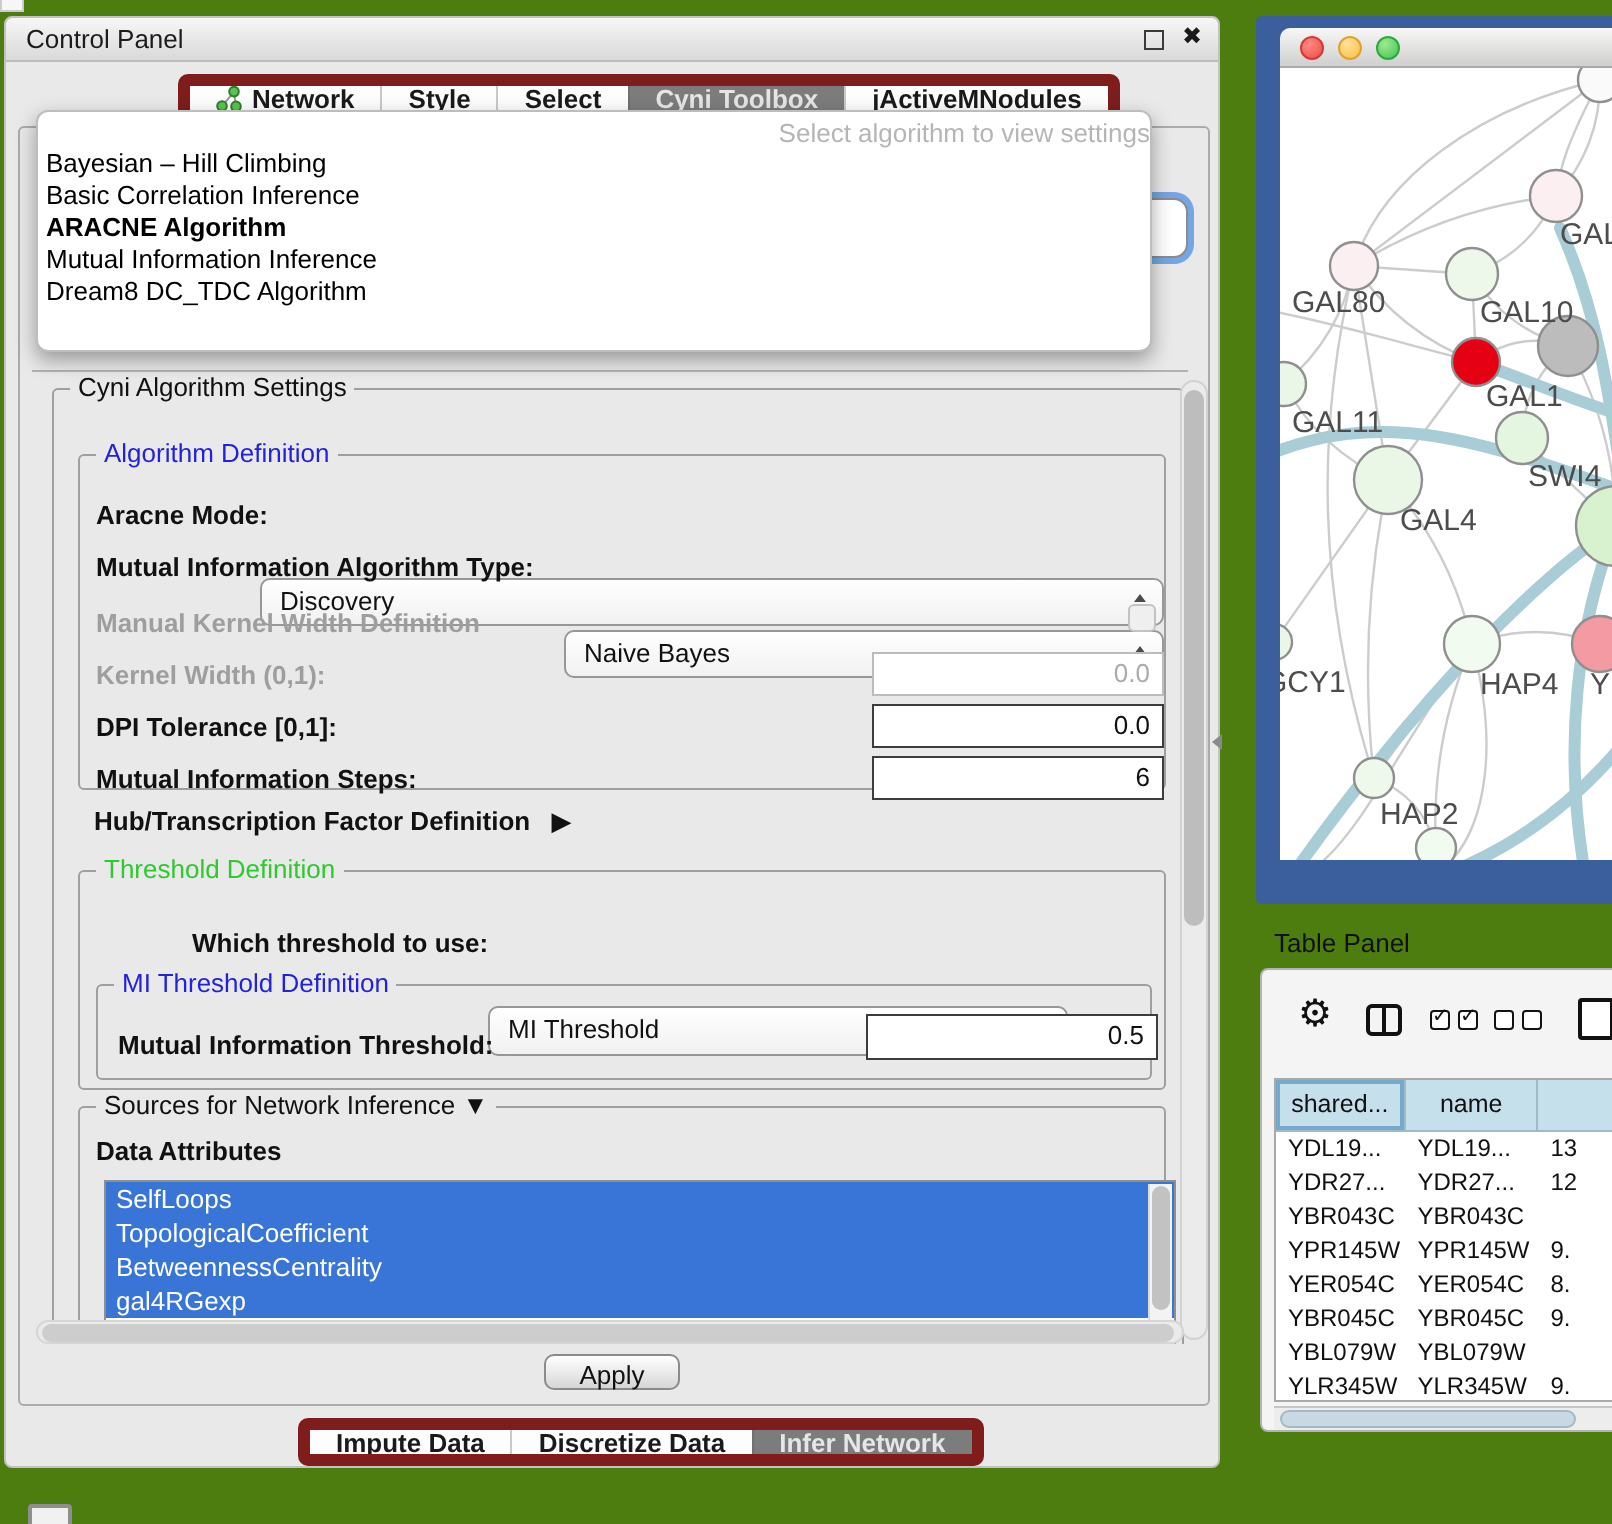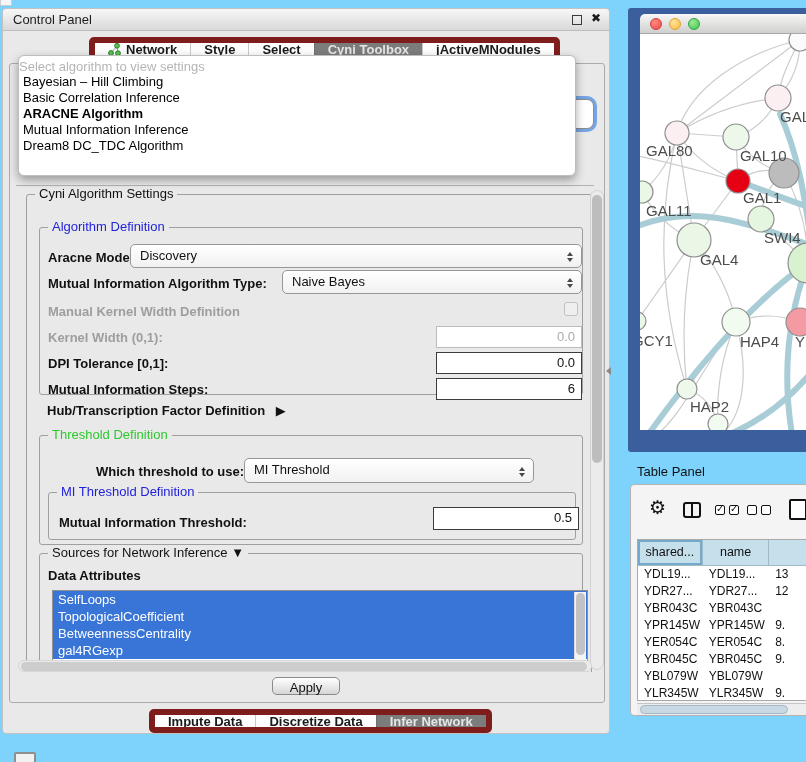--- a/index.html
+++ b/index.html
@@ -1,18 +1,18 @@
 <!DOCTYPE html>
 <html><head>
 <meta charset="utf-8">
 <style>
   * { margin:0; padding:0; box-sizing:border-box; }
   html,body { width:806px; height:762px; }
   body { font-family:"Liberation Sans","DejaVu Sans",sans-serif; font-size:13px; color:#1a1a1a; }
-  #root { position:relative; width:806px; height:762px; background:#7dd3fc; overflow:hidden; }
+  #root { position:relative; width:806px; height:762px; background:#4d7c0f; overflow:hidden; }
 
   
   .cpanel { position:absolute; left:2px; top:8px; width:608px; height:726px; background:#e9e9e9;
             border:1px solid #c2c2c2; border-radius:4px; }
   .cpanel-titlebar { position:absolute; left:0; top:0; width:100%; height:22px;
             background:linear-gradient(#f7f7f7,#d9d9d9); border-bottom:1px solid #bdbdbd; border-radius:4px 4px 0 0; }
   .cpanel-title { position:absolute; left:10px; top:3px; font-size:13px; color:#1c1c1c; }
   .float-btn { position:absolute; right:27px; top:6px; width:10px; height:10px; border:1.5px solid #3a3a3a; background:transparent; }
   .close-btn { position:absolute; right:8px; top:2px; font-size:12px; font-weight:bold; color:#1a1a1a; cursor:default; }
 
@@ -35,21 +35,21 @@
 
   .groupbox { position:absolute; border:1px solid #9f9f9f; border-radius:3px; }
   .gb-title { position:absolute; top:-9px; left:8px; background:#e9e9e9; padding:0 4px; font-size:13px; color:#111; white-space:nowrap; }
   .gb-title.blue { color:#2222dd; }
   .gb-title.green { color:#2dc92d; }
 
   .lbl { position:absolute; font-weight:700; font-size:13px; color:#111; white-space:nowrap; }
   .lbl.dis { color:#9e9e9e; }
 
   .combo { position:absolute; background:linear-gradient(#ffffff,#f1f1f1); border:1px solid #979797; border-radius:5px;
-           font-size:13px; color:#111; line-height:22px; padding-left:9px; }
+           font-size:13px; color:#111; line-height:22px; padding-left:9px;margin-top:45px; }
   .combo .arrows { position:absolute; right:7px; top:50%; width:7px; height:0; }
   .combo .arrows::before { content:""; position:absolute; left:0; top:-7px; border:3.5px solid transparent; border-bottom:4px solid #4a4a4a; }
   .combo .arrows::after  { content:""; position:absolute; left:0; top:2px;  border:3.5px solid transparent; border-top:4px solid #4a4a4a; }
 
   .field { position:absolute; background:#fff; border:1px solid #3c3c3c; font-size:13px; color:#111;
            text-align:right; padding:2px 6px 0 0; }
   .field.dis { border:1px solid #bcbcbc; color:#ababab; }
   .checkbox { position:absolute; width:14px; height:14px; border:1px solid #c2c2c2; border-radius:3px; background:#efefef; }
 
   .hub-row { position:absolute; font-size:13px; font-weight:600; color:#111; }
@@ -64,21 +64,21 @@
   .vthumb { position:absolute; left:1px; top:4px; width:10px; height:268px; background:#bdbdbd; border-radius:5px; }
   .hscroll { position:absolute; left:8px; top:596px; width:574px; height:12px; background:#ebebeb; border:1px solid #d6d6d6; border-radius:6px; }
   .hthumb { position:absolute; left:2px; top:1px; width:566px; height:9px; background:#cdcdcd; border-radius:5px; }
 
   .apply-btn { position:absolute; left:262px; top:613px; width:68px; height:18px; text-align:center; line-height:20px;
                font-size:13px; color:#111; background:linear-gradient(#ffffff,#d6d6d6); border:1px solid #8b8b8b; border-radius:5px; }
 
   
   .popup { position:absolute; left:18px; top:55px; width:558px; height:121px; background:#fff;
            border:1px solid #bdbdbd; border-radius:6px; box-shadow:0 4px 10px rgba(0,0,0,.35); z-index:40; overflow:hidden; }
-  .popup .placeholder { text-align:left; color:#b5b5b5; font-size:13px; padding-top:3px; height:18px; }
+  .popup .placeholder { text-align:right; color:#b5b5b5; font-size:13px; padding-top:3px; height:18px; }
   .popup .opt { font-size:13px; color:#000; height:16px; line-height:16px; padding-left:4px; white-space:nowrap; }
   .popup .opt.sel { font-weight:700; }
 
   .mini-icon { position:absolute; left:14px; top:752px; width:22px; height:14px; border:2px solid #8f8f8f; background:#f1f1f1; border-radius:2px; }
   .corner-frag { position:absolute; left:0; top:0; width:12px; height:6px; background:#f6f6f6; border:1px solid #cccccc; border-top:none; }
   .split-arrow { position:absolute; left:606px; top:367px; width:0; height:0;
                  border-top:4px solid transparent; border-bottom:4px solid transparent; border-right:5px solid #8a8a8a; }
 
   
   .netwin { position:absolute; left:628px; top:8px; width:184px; height:444px; background:#3b5f9d; border-radius:3px; }

